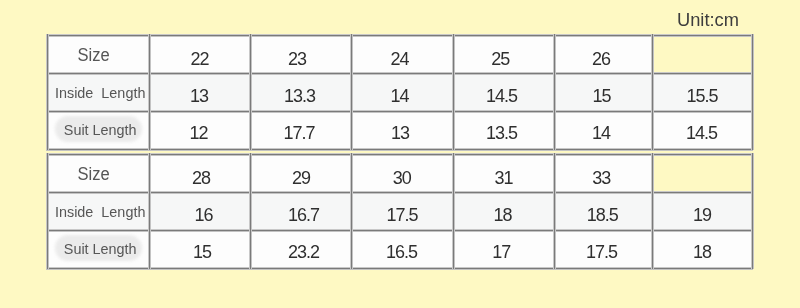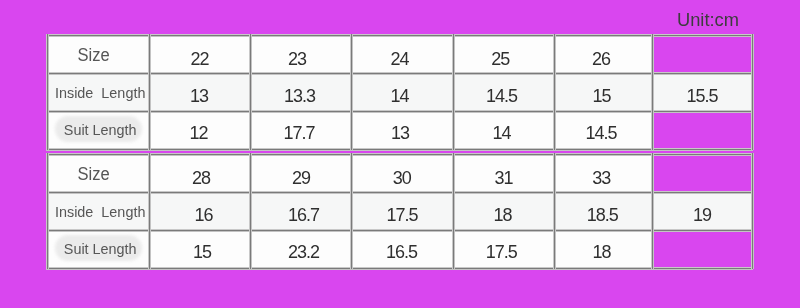--- a/index.html
+++ b/index.html
@@ -3,21 +3,21 @@
 <meta charset="utf-8">
 <title>Size Chart</title>
 <style>
   html, body { margin:0; padding:0; }
   body {
     width:800px; height:308px;
     background:#ffffff;
     font-family:"Liberation Sans", sans-serif;
     overflow:hidden;
   }
-  .page { position:relative; width:800px; height:308px; background:#d946ef; opacity:0.999; }
+  .page { position:relative; width:800px; height:308px; background:#fef9c3; opacity:0.999; }
 
   
   .unit-label {
     position:absolute; left:677px; top:10px;
     font-size:18.3px; line-height:19px;
     color:#3d3d3d; white-space:nowrap;
   }
 
   
   .tbl { position:absolute; width:705px; height:114px; }
@@ -136,20 +136,21 @@
       <div class="cell val"><span>14</span></div>
       <div class="cell val"><span>14.5</span></div>
       <div class="cell val"><span>15</span></div>
       <div class="cell val"><span>15.5</span></div>
     </div>
     <div class="row r-plain">
       <div class="cell lbl"><i class="hl"></i><span>Suit Length</span></div>
       <div class="cell val"><span>12</span></div>
       <div class="cell val"><span>17.7</span></div>
       <div class="cell val"><span>13</span></div>
+      <div class="cell val"><span>13.5</span></div>
       <div class="cell val"><span>14</span></div>
       <div class="cell val"><span>14.5</span></div>
     </div>
     <div class="grid">
       <div class="gl gh h0"></div>
       <div class="gl gh h1"></div>
       <div class="gl gh h2"></div>
       <div class="gl gh h3"></div>
       <div class="gl gv v0"></div>
       <div class="gl gv v1"></div>
@@ -178,20 +179,21 @@
       <div class="cell val"><span>17.5</span></div>
       <div class="cell val"><span>18</span></div>
       <div class="cell val"><span>18.5</span></div>
       <div class="cell val"><span>19</span></div>
     </div>
     <div class="row r-plain">
       <div class="cell lbl"><i class="hl"></i><span>Suit Length</span></div>
       <div class="cell val"><span>15</span></div>
       <div class="cell val"><span>23.2</span></div>
       <div class="cell val"><span>16.5</span></div>
+      <div class="cell val"><span>17</span></div>
       <div class="cell val"><span>17.5</span></div>
       <div class="cell val"><span>18</span></div>
     </div>
     <div class="grid">
       <div class="gl gh h0"></div>
       <div class="gl gh h1"></div>
       <div class="gl gh h2"></div>
       <div class="gl gh h3"></div>
       <div class="gl gv v0"></div>
       <div class="gl gv v1"></div>

